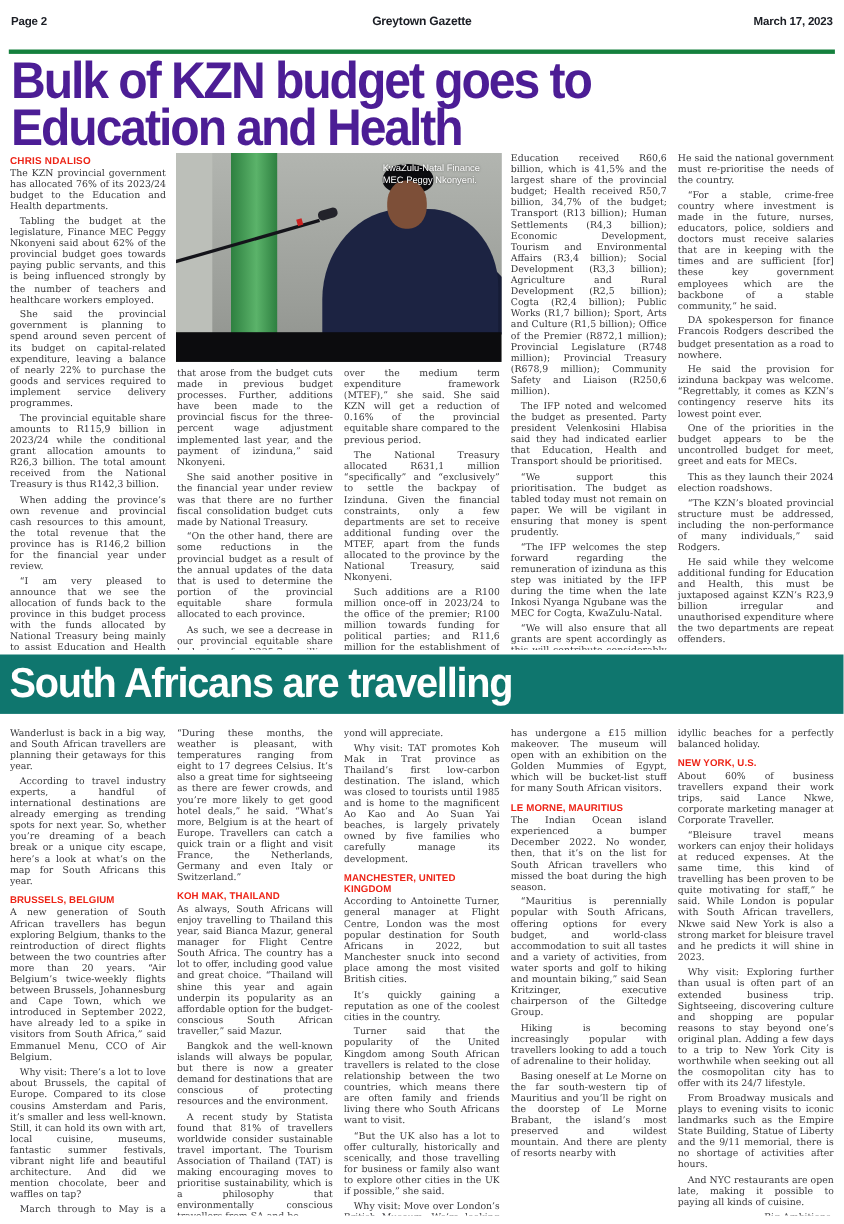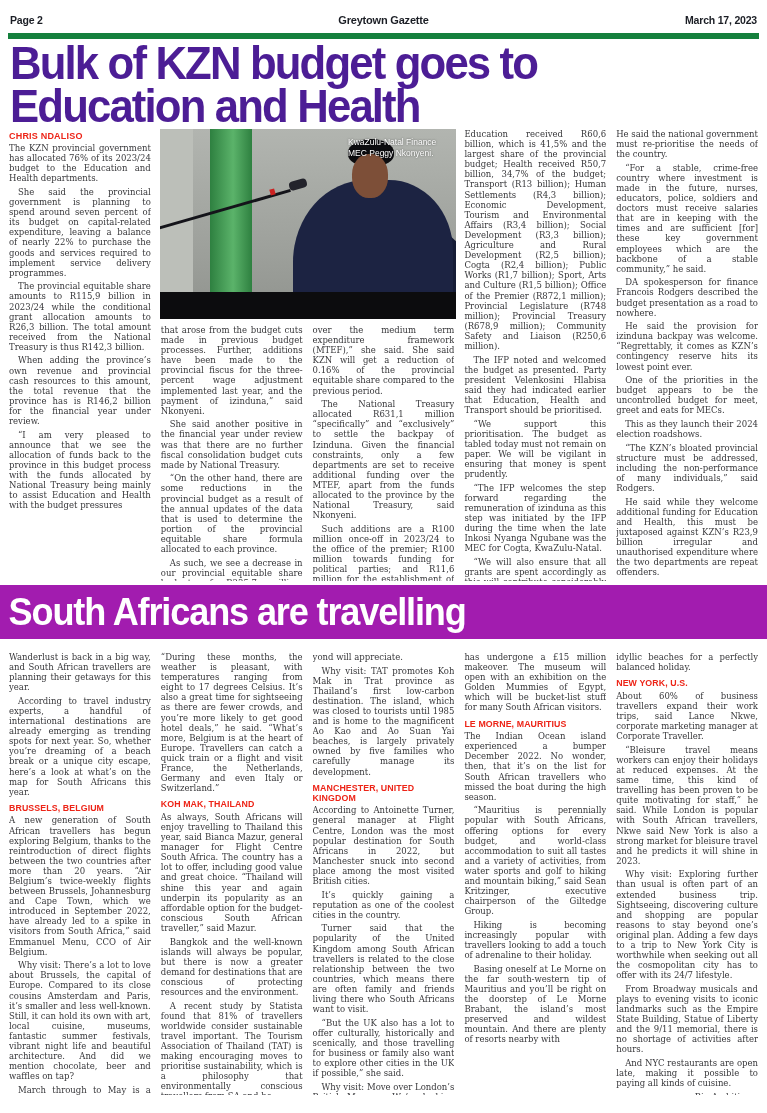--- a/index.html
+++ b/index.html
@@ -1,20 +1,20 @@
 <!DOCTYPE html>
 <html><head>
 <meta charset="utf-8">
 <style>
   html,body{margin:0;padding:0;background:#ffffff;}
   body{width:767px;height:1113px;overflow:hidden;}
   .page{position:relative;width:767px;height:1113px;background:#fff;font-family:"DejaVu Serif",serif;}
 
   
-  .topbar{display:flex;align-items:flex-end;margin:0 8px;padding:14px 2px 7px;border-bottom:6px solid #15803d;
+  .topbar{display:flex;align-items:flex-end;margin:0 8px;padding:14px 2px 19px;border-bottom:4px solid #15803d;
           font-family:"Liberation Sans",sans-serif;font-weight:bold;font-size:10.5px;color:#1b1e25;letter-spacing:-.2px;}
   .topbar .l{flex:1;text-align:left;}
   .topbar .c{flex:1;text-align:center;font-size:11px;}
   .topbar .r{flex:1;text-align:right;}
 
   
   .headline{margin:2px 10px 2px;font-family:"Liberation Sans",sans-serif;font-weight:bold;color:#4c1d95;
             font-size:47px;line-height:43px;letter-spacing:-2px;}
   .headline span{display:block;transform:scaleX(.93);transform-origin:left;}
 
@@ -40,21 +40,21 @@
   .ph-head{position:absolute;right:23%;top:13%;width:36px;height:44px;background:#7d4f38;border-radius:46%;}
   .ph-wrap{position:absolute;right:21%;top:5%;width:46px;height:27px;background:#0d0d10;border-radius:50% 50% 42% 42%;}
   .ph-boom{position:absolute;left:-2%;top:52%;width:48%;height:3px;background:#14141a;transform:rotate(-16deg);transform-origin:left center;}
   .ph-mic{position:absolute;left:43.5%;top:27%;width:18px;height:9px;background:#23232b;border-radius:4px;transform:rotate(-16deg);}
   .ph-band{position:absolute;left:37%;top:31.5%;width:5px;height:6px;background:#c22;transform:rotate(-16deg);}
   .ph-podium{position:absolute;left:0;bottom:0;width:100%;height:14%;background:#0c0c0e;}
   .ph-caption{position:absolute;right:6px;top:8px;width:102px;color:#fff;font-family:"Liberation Sans",sans-serif;
               font-size:8.5px;line-height:10.5px;text-align:left;text-shadow:0 0 2px rgba(0,0,0,.55);}
 
   
-  .banner{margin-top:4px;height:54px;background:#a21caf;display:flex;align-items:center;}
+  .banner{margin-top:4px;height:54px;background:#0f766e;display:flex;align-items:center;}
   .banner .txt{color:#fff;font-family:"Liberation Sans",sans-serif;font-weight:bold;font-size:38px;letter-spacing:-1.2px;
                transform:scaleX(.95);transform-origin:left;padding-left:9px;white-space:nowrap;}
 
   .art2{margin-top:13px;height:443px;overflow:hidden;}
 </style>
 </head>
 <body>
 
 <div class="page">
 
@@ -67,20 +67,21 @@
   <h1 class="headline">
     <span>Bulk of KZN budget goes to</span>
     <span>Education and Health</span>
   </h1>
 
   <div class="article art1">
     <div class="cols">
       <div class="col">
           <div class="byline">CHRIS NDALISO</div>
           <p class="p">The KZN provincial government has allocated 76% of its 2023/24 budget to the Education and Health departments.</p>
+          <p class="p">Tabling the budget at the legislature, Finance MEC Peggy Nkonyeni said about 62% of the provincial budget goes towards paying public servants, and this is being influenced strongly by the number of teachers and healthcare workers employed.</p>
           <p class="p">She said the provincial government is planning to spend around seven percent of its budget on capital-related expenditure, leaving a balance of nearly 22% to purchase the goods and services required to implement service delivery programmes.</p>
           <p class="p">The provincial equitable share amounts to R115,9 billion in 2023/24 while the conditional grant allocation amounts to R26,3 billion. The total amount received from the National Treasury is thus R142,3 billion.</p>
           <p class="p">When adding the province’s own revenue and provincial cash resources to this amount, the total revenue that the province has is R146,2 billion for the financial year under review.</p>
           <p class="p">“I am very pleased to announce that we see the allocation of funds back to the province in this budget process with the funds allocated by National Treasury being mainly to assist Education and Health with the budget pressures</p>
         </div>
       <div class="col padphoto">
           <p class="p">that arose from the budget cuts made in previous budget processes. Further, additions have been made to the provincial fiscus for the three-percent wage adjustment implemented last year, and the payment of izinduna,” said Nkonyeni.</p>
           <p class="p">She said another positive in the financial year under review was that there are no further fiscal consolidation budget cuts made by National Treasury.</p>
           <p class="p">“On the other hand, there are some reductions in the provincial budget as a result of the annual updates of the data that is used to determine the portion of the provincial equitable share formula allocated to each province.</p>
           <p class="p">As such, we see a decrease in our provincial equitable share budget of R235,7 million, R548,3 million and R979 million</p>

